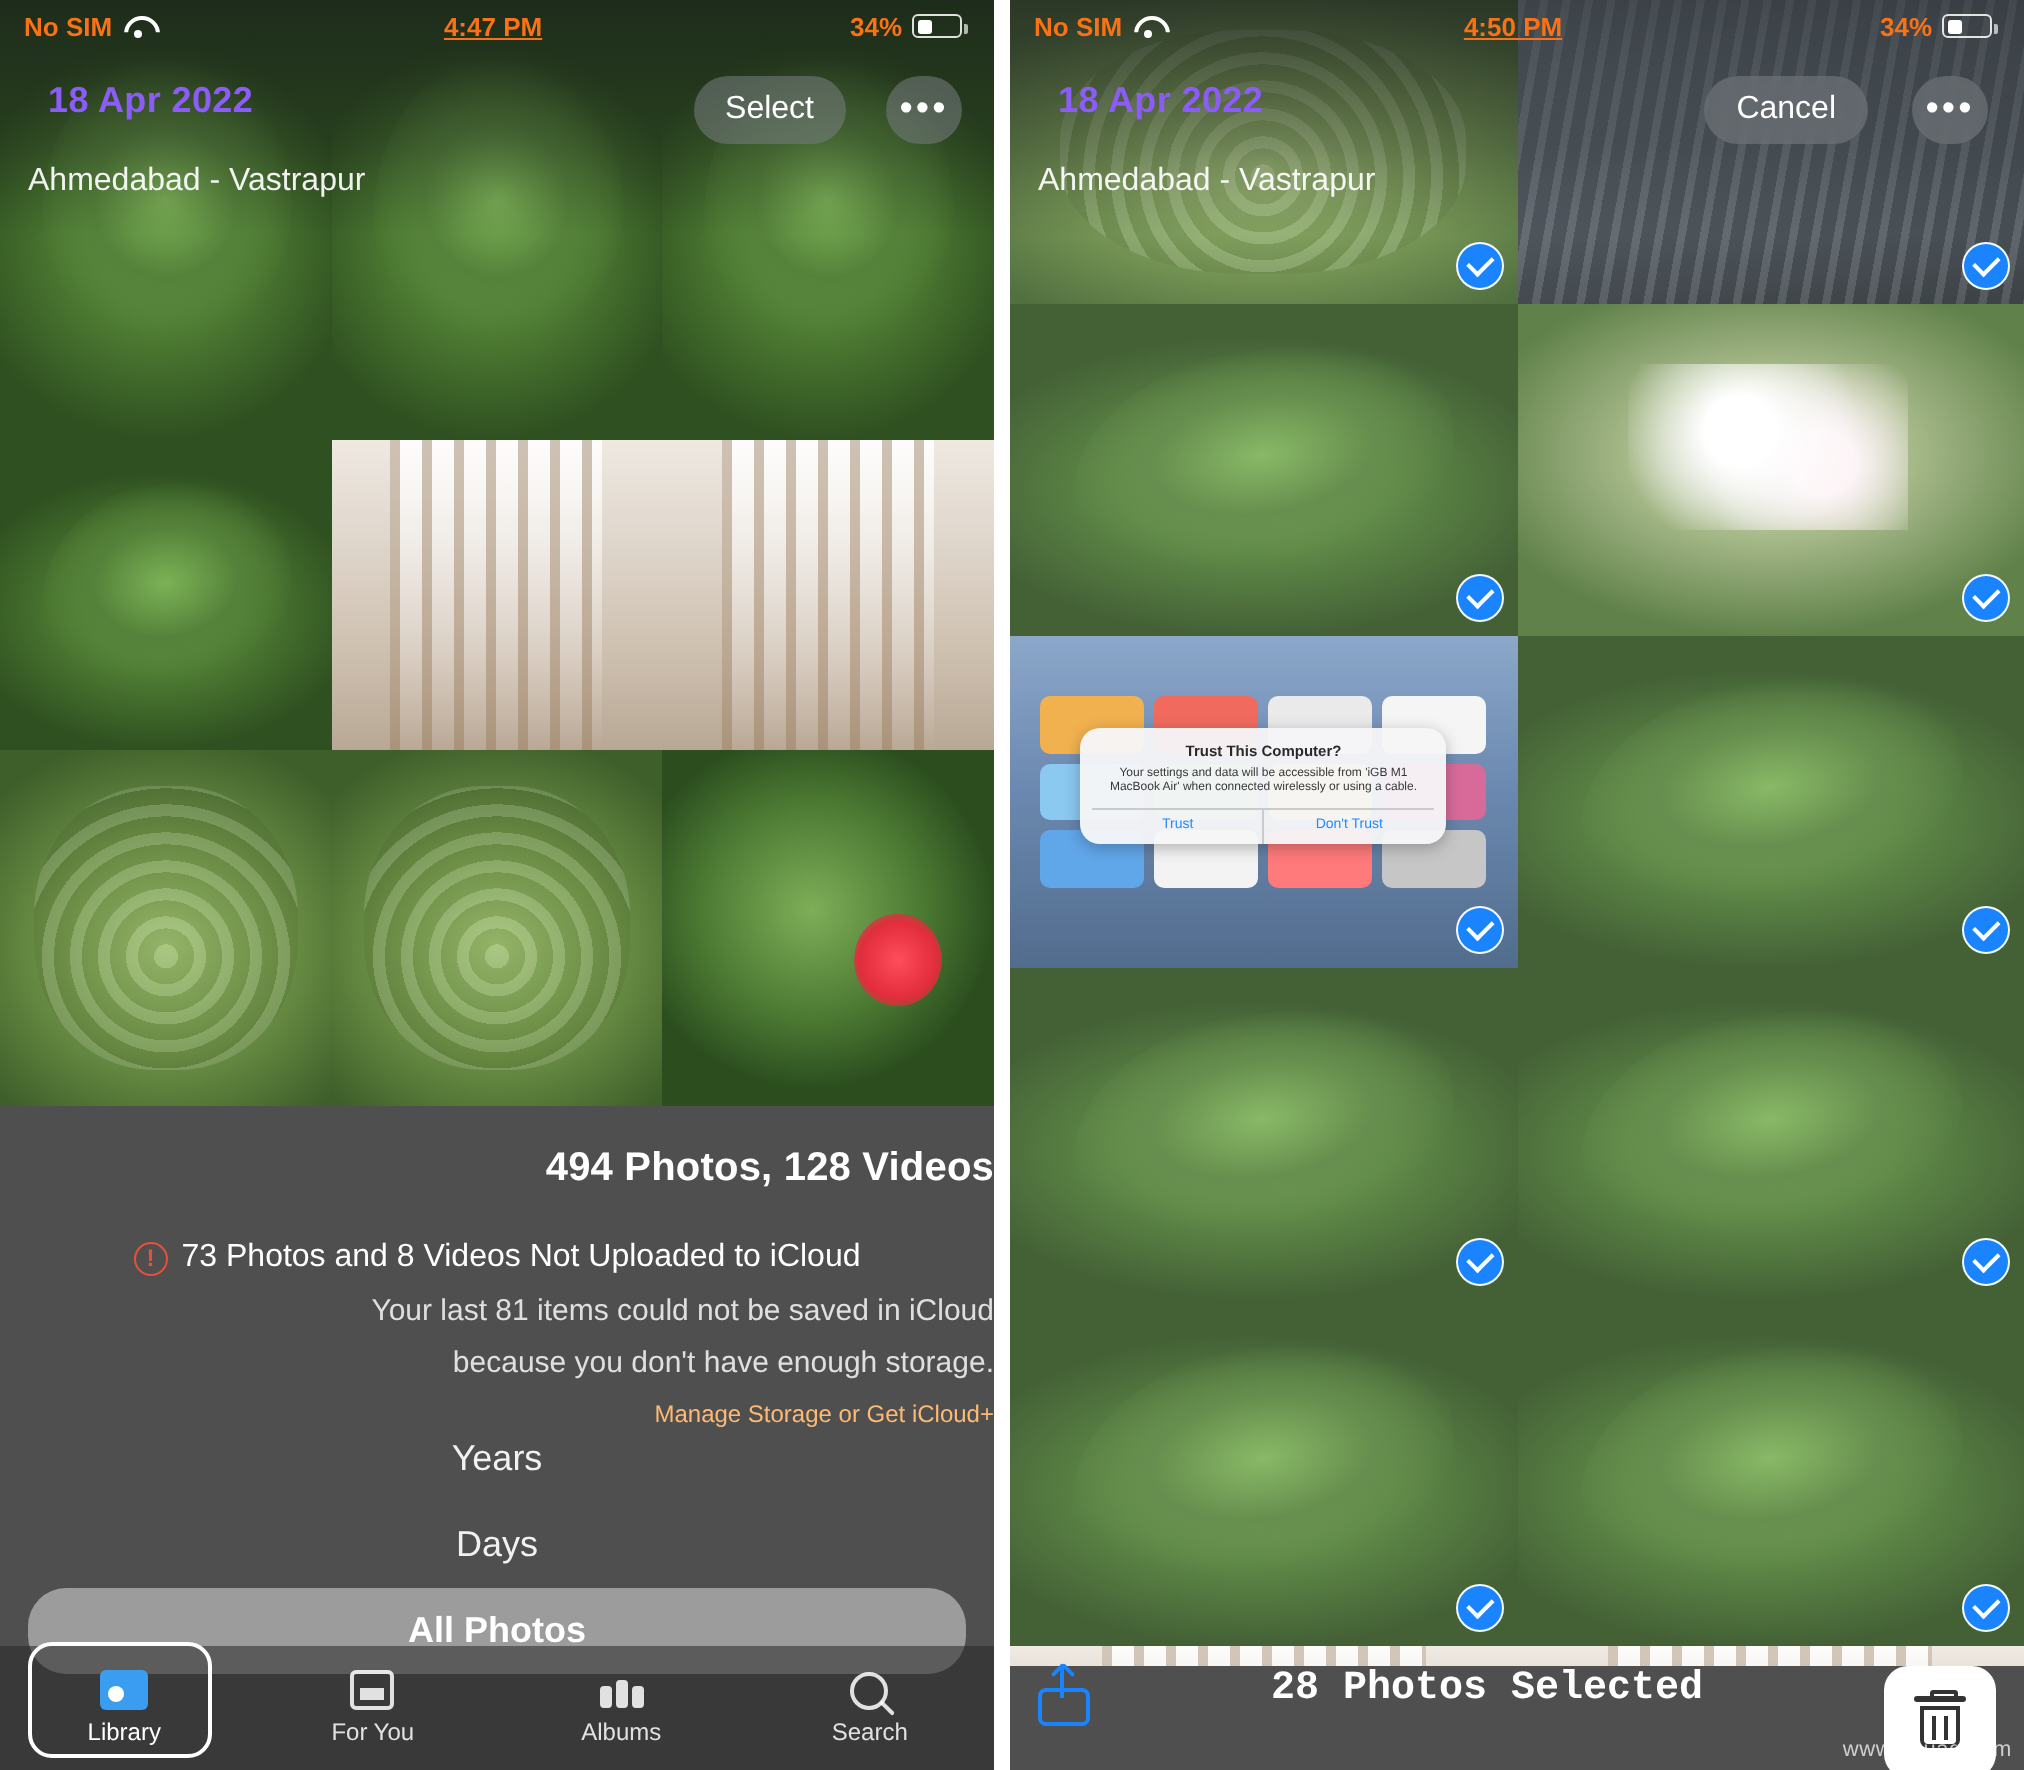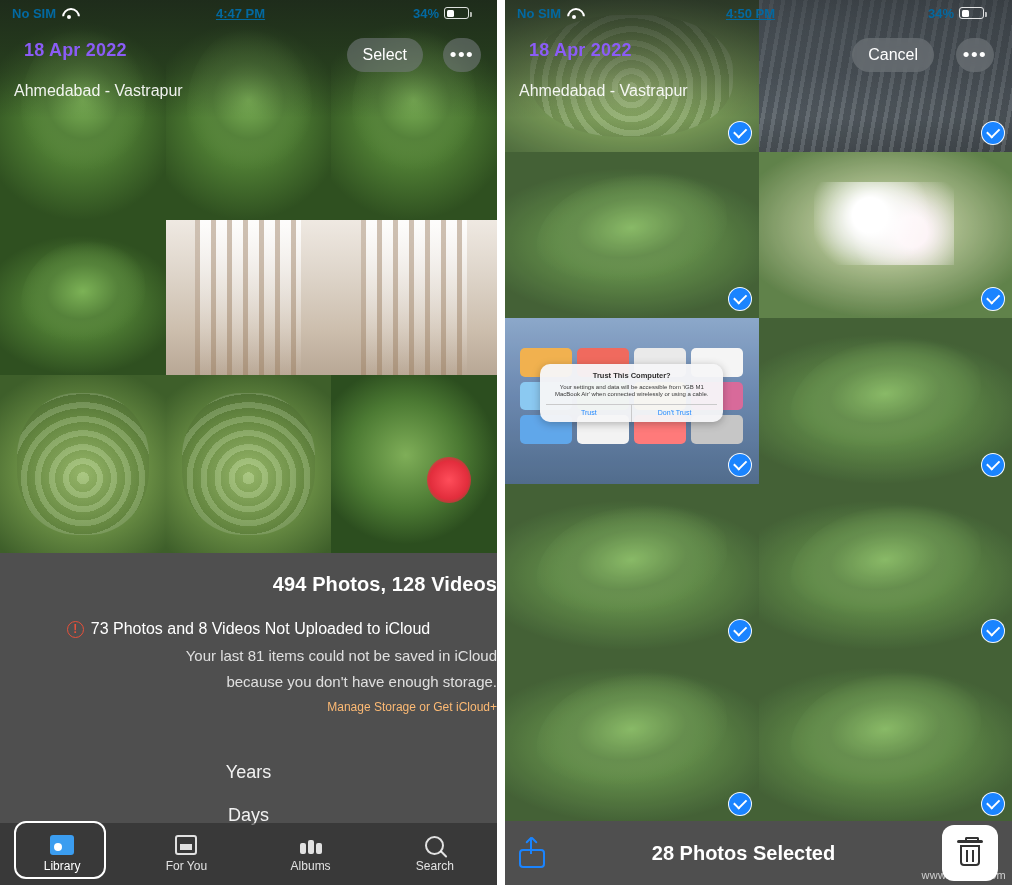--- a/index.html
+++ b/index.html
@@ -9,22 +9,22 @@
     font-family: "Liberation Sans", sans-serif;
     overflow: hidden;
   }
   .screens { display: flex; width: 1012px; height: 885px; gap: 8px; background:#fff; }
   .phone { position: relative; overflow: hidden; background: #000; }
   .phone-left { width: 497px; height: 885px; }
   .phone-right { width: 507px; height: 885px; }
 
   
   .statusbar {
-    position: absolute; top: 0; left: 0; right: 16px; height: 26px;
-    display: flex; align-items: center; color: #0369a1;
+    position: absolute; top: 0; left: 0; right: 4px; height: 26px;
+    display: flex; align-items: center; color: #f97316;
     font-size: 13px; font-weight: bold; z-index: 40;
     padding: 0 12px;
   }
   .sb-left { display: flex; align-items: center; gap: 6px; flex: 1; }
   .sb-center { flex: 0 0 auto; text-decoration: underline; }
   .sb-right { flex: 1; display: flex; align-items: center; justify-content: flex-end; gap: 5px; }
   .wifi-ico { display:inline-block; width: 14px; height: 11px; position: relative; }
   .wifi-ico:before {
     content:""; position:absolute; left:0; top:0; width:14px; height:14px;
     border: 2.5px solid #fff; border-radius: 50%;
@@ -208,22 +208,22 @@
     z-index: 12;
   }
   .check:after {
     content:""; width: 10px; height: 5.5px;
     border-left: 2.3px solid #fff; border-bottom: 2.3px solid #fff;
     transform: rotate(-45deg) translate(1px,-1px);
   }
   .sel-overlay { position:absolute; inset:0; background: rgba(255,255,255,.10); z-index: 10; }
 
   .selbar {
-    position:absolute; left:0; right:0; bottom:0; height: 64px; z-index: 28;
-    background: #4f4f4f; display:flex; align-items:center; padding: 0 14px;
+    position:absolute; left:0; right:0; bottom:0; height: 52px; z-index: 28;
+    background: #4f4f4f; display:flex; align-items:flex-start; padding: 0 14px; font-family: Liberation Mono, monospace;
   }
   .selbar .sb-title { flex:1; text-align:center; color:#fff; font-size: 20px; font-weight: bold; }
   .share-ico { width: 26px; height: 30px; position:relative; color:#1a84ff; }
   .share-ico .box { position:absolute; left:0; bottom:0; width:26px; height:19px; border:2.4px solid currentColor; border-radius:4px; }
   .share-ico .arr { position:absolute; left:11px; top:0; width:2.4px; height:16px; background: currentColor; }
   .share-ico .arr:before, .share-ico .arr:after {
     content:""; position:absolute; top:1px; width:8px; height:2.4px; background: currentColor; border-radius:2px;
   }
   .share-ico .arr:before { left:-5px; transform: rotate(-45deg); }
   .share-ico .arr:after { left:-0.5px; transform: rotate(45deg); }
@@ -294,20 +294,21 @@
         <span>73 Photos and 8 Videos Not Uploaded to iCloud</span>
       </div>
       <div class="ip-line">Your last 81 items could not be saved in iCloud</div>
       <div class="ip-line">because you don't have enough storage.</div>
       <div class="ip-link">Manage Storage or Get iCloud+</div>
     </div>
 
     <div class="seg-wrap">
       <div class="seg">Years</div>
       <div class="seg">Days</div>
+      <div class="seg active">All Photos</div>
     </div>
 
     <div class="tabbar">
       <div class="tab active">
         <div class="ti">
             <span class="ic-library"></span>
           </div>
         <div>Library</div>
         <div class="hl"></div>
       </div>

